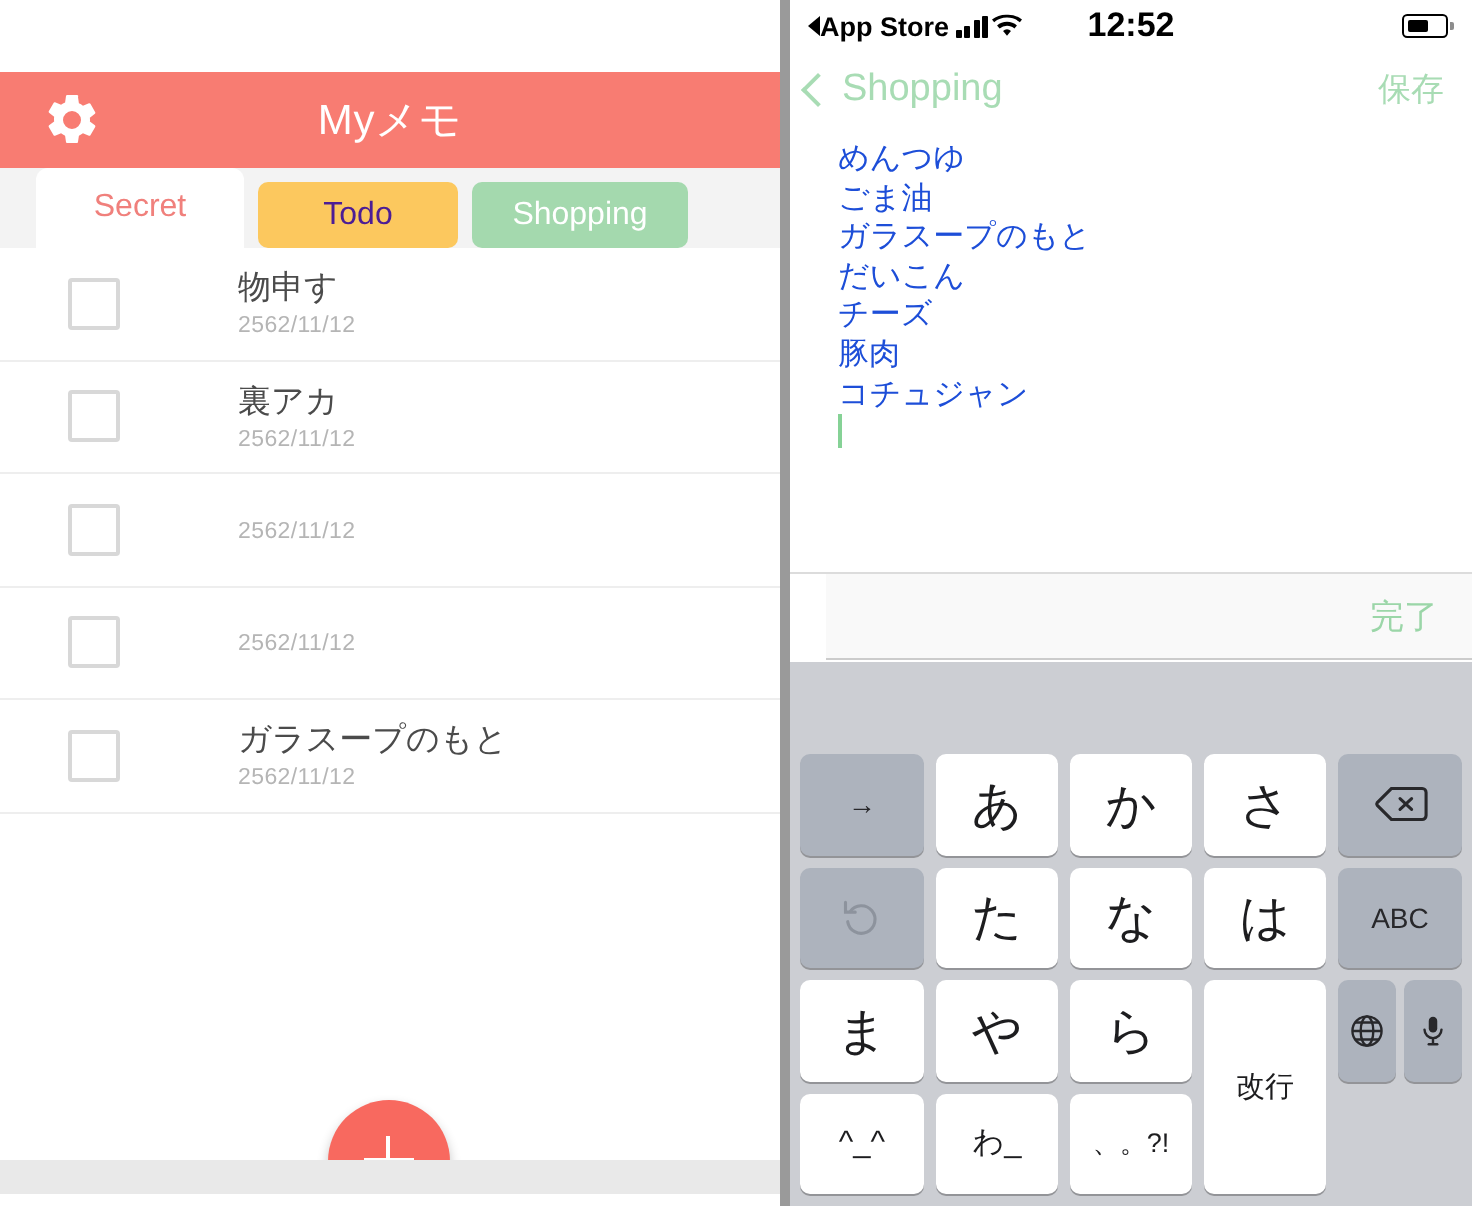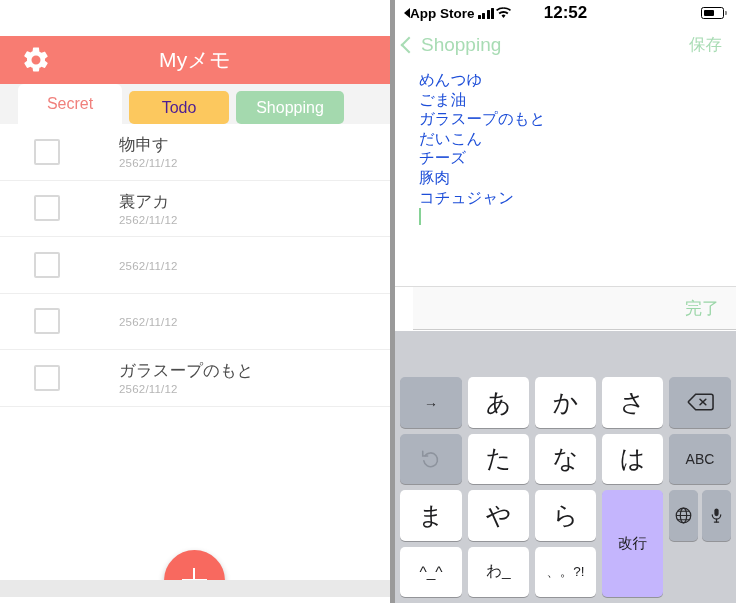--- a/index.html
+++ b/index.html
@@ -382,21 +382,21 @@
   .key.fn {
     background: #adb3bd;
     font-size: 14px;
     color: #28282b;
   }
   .key.kana { font-size: 25px; }
   .key.small { font-size: 15.5px; }
   .key.tiny { font-size: 13.5px; }
   .key.enter {
     grid-row: span 2;
-    background: #c4b5fd;
+    background: #ffffff;
     font-size: 14.5px;
   }
   .key-pair {
     display: grid;
     grid-template-columns: 1fr 1fr;
     gap: 4px;
   }
   .key-pair .key { font-size: 18px; border-radius: 5px; }
   svg { display: block; }
 </style>

